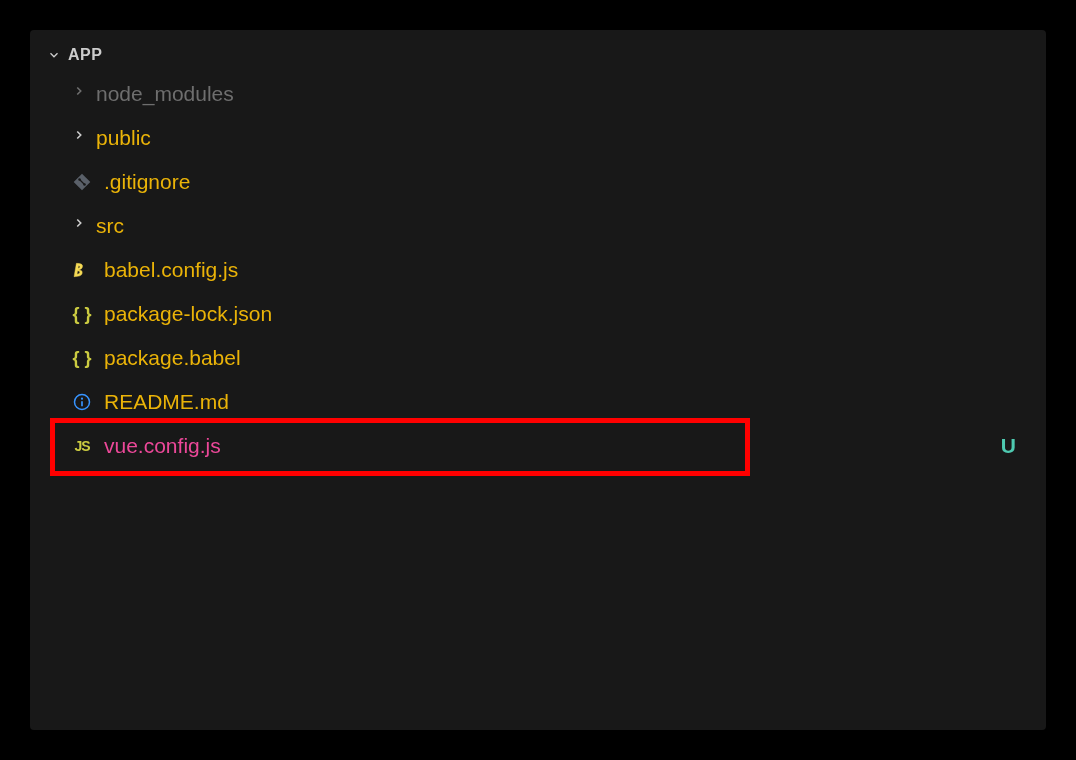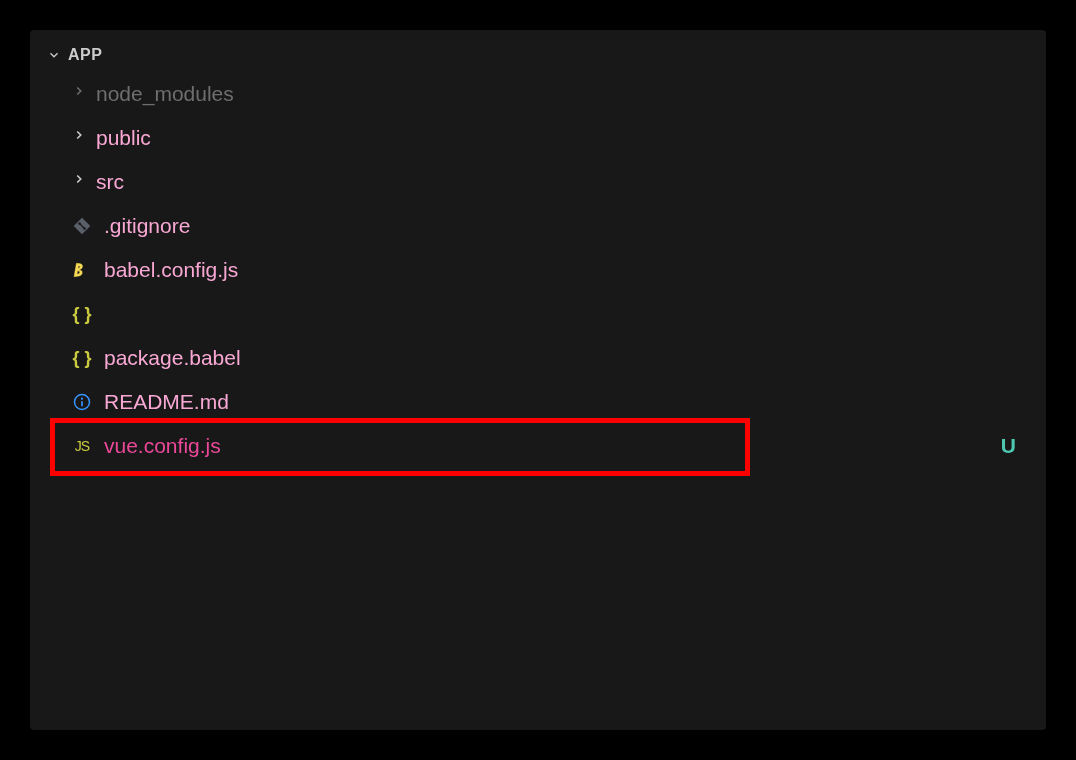--- a/index.html
+++ b/index.html
@@ -80,21 +80,21 @@
       height: 24px;
       display: flex;
       align-items: center;
       justify-content: center;
       margin-right: 10px;
       flex-shrink: 0;
     }
     
     .item-label {
       font-size: 21px;
-      color: #f9a8d4;
+      color: #eab308;
       font-weight: 400;
     }
     
     .item-label.dimmed {
       color: #6e6e6e;
     }
     
     .item-label.git-untracked {
       color: #ec4899;
     }
@@ -116,21 +116,21 @@
     
     .icon-json {
       color: #cbcb41;
       font-size: 18px;
       font-weight: 600;
     }
     
     .icon-js {
       color: #cbcb41;
       font-size: 14px;
-      font-weight: 400;
+      font-weight: 700;
       letter-spacing: -1px;
     }
   </style>
 </head>
 <body>
 
 <div class="explorer-panel">
 
   <div class="section-header">
     <span class="chevron">
@@ -155,53 +155,54 @@
     <div class="tree-item">
       <span class="folder-chevron">
         <svg width="14" height="14" viewBox="0 0 16 16" fill="none">
           <path d="M6 4 L10 8 L6 12" stroke="#cccccc" stroke-width="1.8" fill="none"></path>
         </svg>
       </span>
       <span class="item-label">public</span>
     </div>
 
     <div class="tree-item">
-      <span class="folder-chevron">
-        <svg width="14" height="14" viewBox="0 0 16 16" fill="none">
-          <path d="M6 4 L10 8 L6 12" stroke="#cccccc" stroke-width="1.8" fill="none"></path>
-        </svg>
-      </span>
-      <span class="item-label">src</span>
-    </div>
-
-    <div class="tree-item">
       <span class="file-icon">
         <svg width="20" height="20" viewBox="0 0 24 24">
           <path d="M12 2 L22 12 L12 22 L2 12 Z" fill="#5a6069"></path>
           <circle cx="9" cy="9" r="1.5" fill="#181818"></circle>
           <circle cx="15" cy="15" r="1.5" fill="#181818"></circle>
           <line x1="9" y1="9" x2="15" y2="15" stroke="#181818" stroke-width="1.5"></line>
         </svg>
       </span>
       <span class="item-label">.gitignore</span>
     </div>
 
     <div class="tree-item">
+      <span class="folder-chevron">
+        <svg width="14" height="14" viewBox="0 0 16 16" fill="none">
+          <path d="M6 4 L10 8 L6 12" stroke="#cccccc" stroke-width="1.8" fill="none"></path>
+        </svg>
+      </span>
+      <span class="item-label">src</span>
+    </div>
+
+    <div class="tree-item">
       <span class="file-icon">
         <svg width="20" height="20" viewBox="0 0 24 24">
           <path d="M6 4 Q14 4 14 8 Q14 11 10 12 Q15 12 15 16 Q15 20 6 20 L6 4 M9 7 L9 10 Q11 10 11 8.5 Q11 7 9 7 M9 13 L9 17 Q12 17 12 15 Q12 13 9 13" fill="#f5da55" stroke="#f5da55" stroke-width="0.5" transform="skewX(-10)"></path>
         </svg>
       </span>
       <span class="item-label">babel.config.js</span>
     </div>
 
     <div class="tree-item">
       <span class="file-icon">
         <span class="icon-json">{ }</span>
       </span>
+      <span class="item-label">package-lock.json</span>
     </div>
 
     <div class="tree-item">
       <span class="file-icon">
         <span class="icon-json">{ }</span>
       </span>
       <span class="item-label">package.babel</span>
     </div>
 
     <div class="tree-item">

